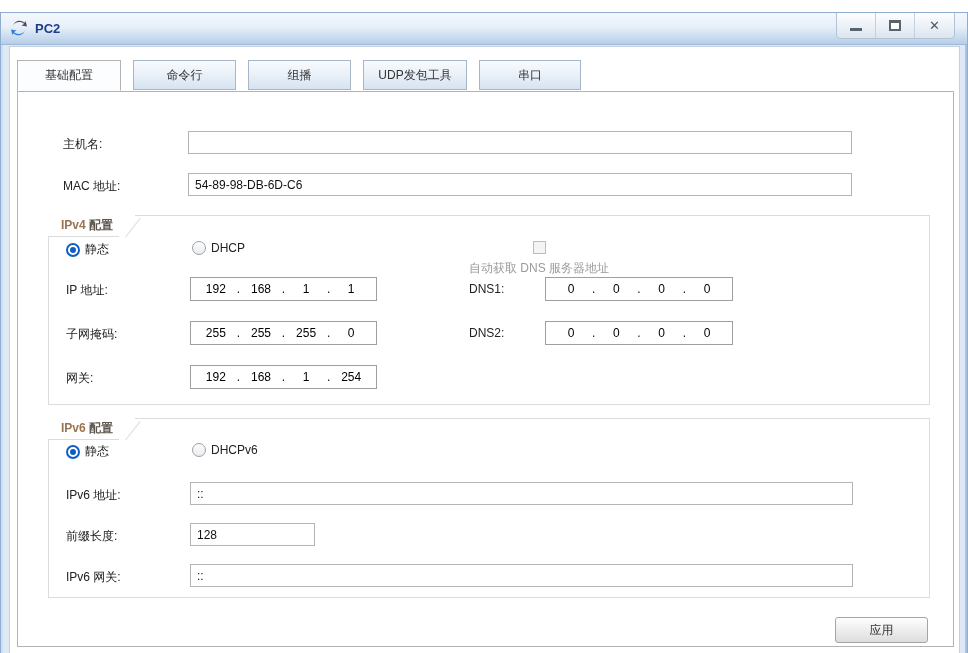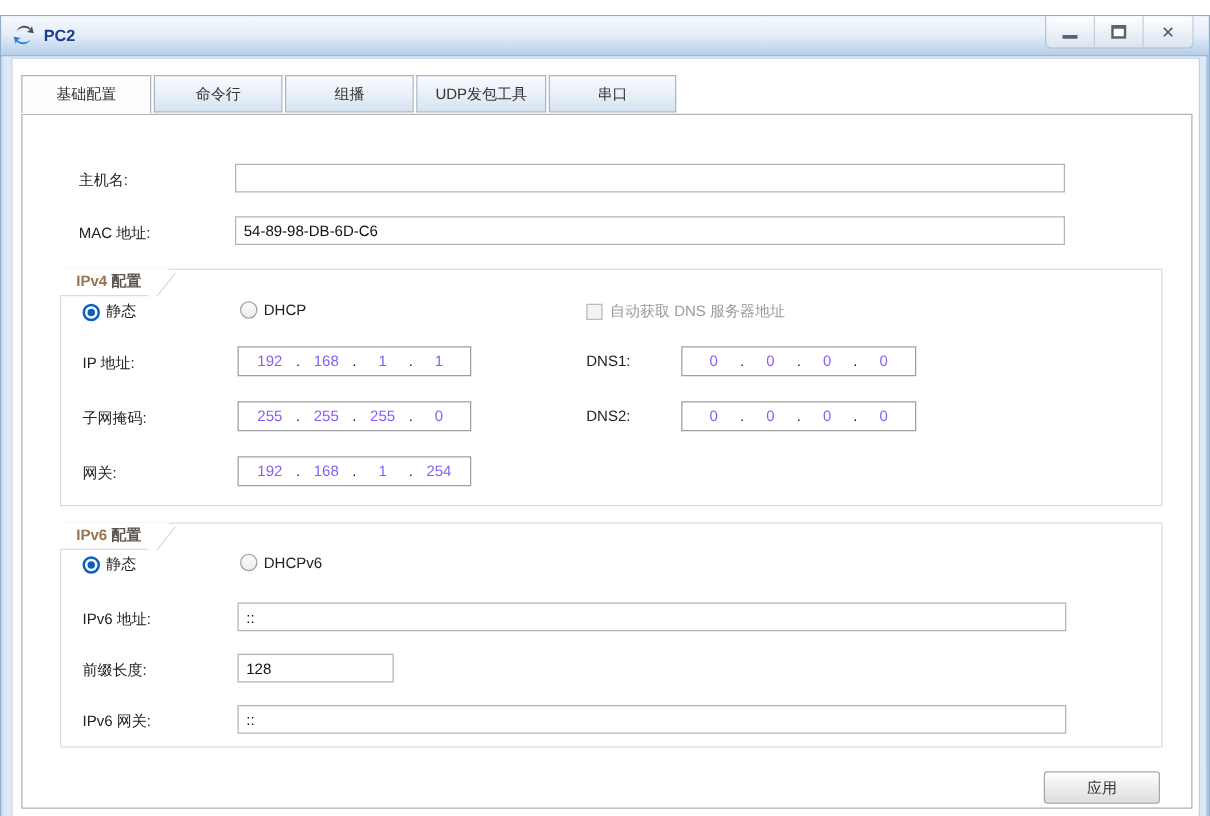--- a/index.html
+++ b/index.html
@@ -37,21 +37,21 @@
   }
   .win-btn:last-child { border-right:none; }
   .glyph-min { width:12px; height:3px; background:#5a646e; margin-top:8px; }
   .glyph-max { width:12px; height:11px; border:2px solid #5a646e; border-top-width:3px; background:#fff; }
   
   .main-panel {
     position:absolute; left:8px; top:33px; width:951px; height:612px;
     background:#fff; border:1px solid #c2d1e2;
   }
   
-  .tabs { position:absolute; left:7px; top:13px; display:flex; gap:2px; height:31px; z-index:3; }
+  .tabs { position:absolute; left:7px; top:13px; display:flex; gap:12px; height:31px; z-index:3; }
   .tab {
     height:30px; display:flex; align-items:center; justify-content:center;
     border:1px solid #a8b7c7; border-bottom:1px solid #b3b3b3;
     background: linear-gradient(#f8fbfe, #e9f0f8 50%, #d6e3f1);
     color:#333; cursor:default;
   }
   .tab.active {
     background:#fcfdfe; border:1px solid #b3b3b3; border-bottom:1px solid #fcfdfe;
     height:31px;
   }
@@ -86,31 +86,31 @@
     width:14px; height:14px; border-radius:50%; background:#fff;
     border:1px solid #9aa2aa; position:relative; flex:0 0 auto;
     background:linear-gradient(#fdfdfd,#ececec);
   }
   .radio.sel { border:2px solid #0e5fc4; background:#fff; }
   .radio.sel::after {
     content:""; position:absolute; left:50%; top:50%; width:6px; height:6px;
     transform:translate(-50%,-50%); border-radius:50%; background:#0e5fc4;
   }
   .radio-wrap .rlabel { color:#222; }
-  .check-wrap { position:absolute; display:flex; align-items:center; gap:6px; }
+  .check-wrap { position:absolute; display:flex; align-items:center; gap:6px;flex-direction:column; }
   .checkbox {
     width:13px; height:13px; border:1px solid #bcbcbc; background:#f4f4f4; flex:0 0 auto;
   }
   .check-wrap .clabel { color:#9b9b9b; }
   
   .ip-box {
     position:absolute; height:24px; border:1px solid #9f9f9f; background:#fff;
     display:flex; align-items:center; padding:0 4px;
   }
-  .ip-box .oct { flex:1; text-align:center; color:#8b5cf6; }
+  .ip-box .oct { flex:1; text-align:center; color:#000000; }
   .ip-box .dot { flex:0 0 auto; font-style:normal; color:#111; }
   .ip-box .dot::before { content:"."; }
   
   .apply-btn {
     position:absolute; width:93px; height:26px;
     background:linear-gradient(#fefefe,#ececec 55%, #dddddd);
     border:1px solid #a5a5a5; border-radius:3px;
     font-family:inherit; font-size:12px; color:#333; cursor:default;
   }
   

